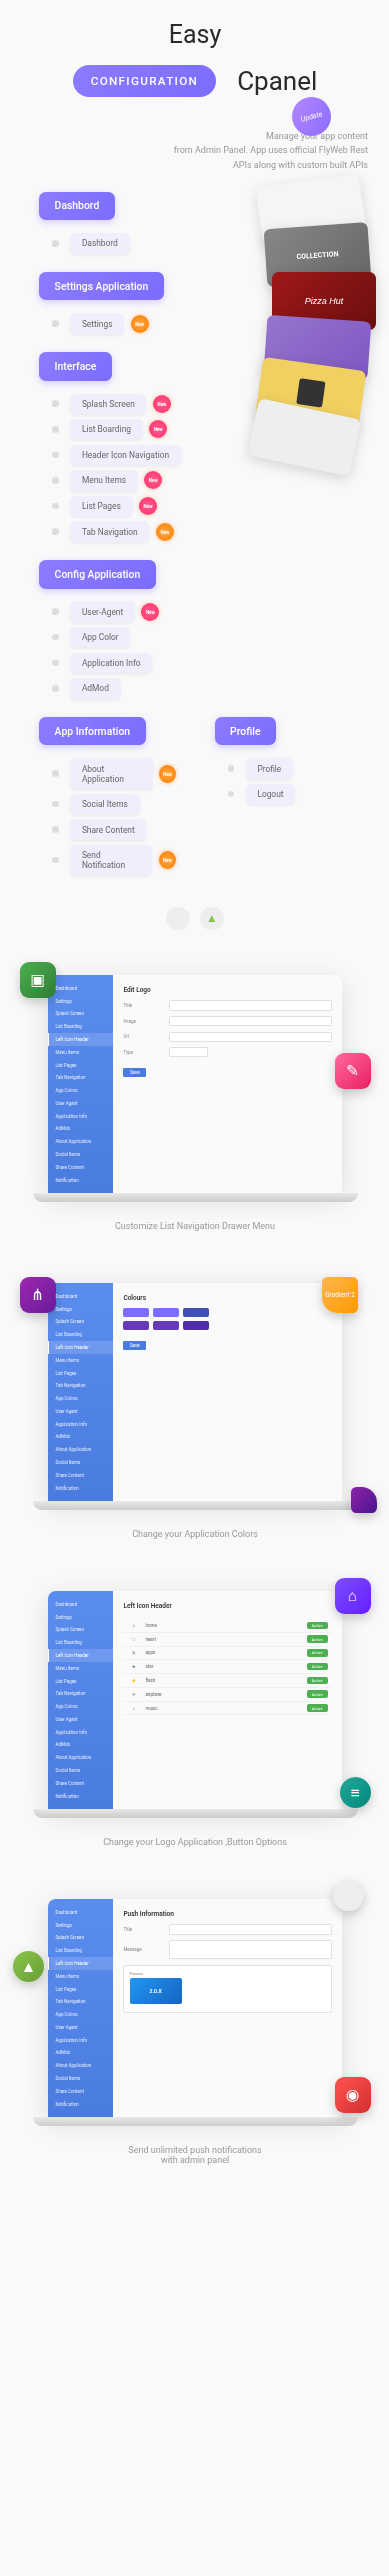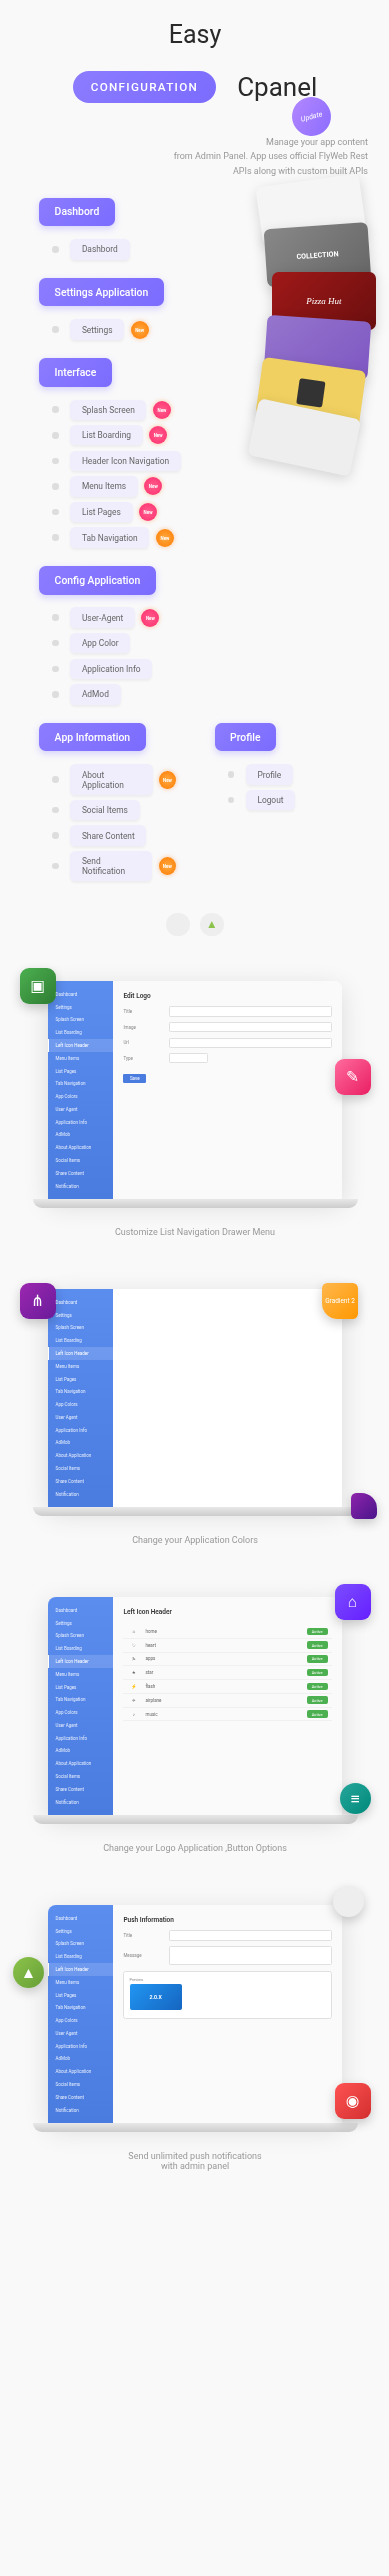--- a/index.html
+++ b/index.html
@@ -1,18 +1,18 @@
 <!DOCTYPE html>
 <html style="font-size:10.4px"><head>
 <meta charset="utf-8">
 <style>
 *{margin:0;padding:0;box-sizing:border-box}
 body{font-family:-apple-system,BlinkMacSystemFont,"Segoe UI",Roboto,sans-serif;background:#f9f9fa;width:390px;color:#333}
 .header{text-align:center;padding:19.5px 13px 6.5px}
-.easy{font-size:25px;font-weight:400;color:#2a2a2a;margin-bottom:22px}
+.easy{font-size:25px;font-weight:400;color:#2a2a2a;margin-bottom:16px}
 .config-row{display:flex;align-items:center;justify-content:center;gap:21px}
 .pill{background:linear-gradient(135deg,#8b7cff,#7c6cff);color:#fff;padding:9px 18px;border-radius:19.5px;font-size:11.7px;letter-spacing:1.3px;font-weight:500}
 .cpanel{font-size:26px;font-weight:400;color:#2a2a2a}
 .update-badge{position:absolute;right:58px;top:97px;width:39px;height:39px;background:linear-gradient(135deg,#b388ff,#8c6cff);border-radius:50%;display:flex;align-items:center;justify-content:center;color:#fff;font-size:7.1px;font-style:italic;transform:rotate(-15deg)}
 .tagline{text-align:right;color:#999;font-size:9px;line-height:1.6;padding:26px 22px 13px}
 .section{padding:6.5px 39px;position:relative}
 .section-title{display:inline-block;background:linear-gradient(135deg,#8b7cff,#7c6cff);color:#fff;padding:7.8px 15.6px;border-radius:6.5px;font-size:10.4px;font-weight:500;box-shadow:0 2.6px 7.8px rgba(124,108,255,.3);margin-bottom:7.8px}
 .items{margin-left:13px}
 .item{display:flex;align-items:center;margin:5.2px 0;position:relative}
 .dot{width:6.5px;height:6.5px;background:#ddd;border-radius:50%;margin-right:11.7px;flex-shrink:0}
@@ -20,21 +20,21 @@
 .new-badge{width:18px;height:18px;background:radial-gradient(circle,#ffa940,#ff7a00);border-radius:50%;margin-left:6.5px;position:relative;box-shadow:0 0 5.2px rgba(255,122,0,.4)}
 .new-badge::before{content:"New";position:absolute;top:50%;left:50%;transform:translate(-50%,-50%);font-size:4.5px;color:#fff;font-weight:bold}
 .new-badge.red{background:radial-gradient(circle,#ff5c8a,#ff2d6f)}
 .new-badge.red::before{content:"New"}
 .two-col{display:flex;gap:39px;padding:6.5px 39px}
 .col{flex:1}
 .phone-strip{position:absolute;right:13px;top:182px;width:130px;pointer-events:none}
 .phone-card{width:104px;height:58px;background:#fff;border-radius:6.5px;box-shadow:0 3.9px 13px rgba(0,0,0,.15);margin-bottom:-13px;overflow:hidden}
 .phone-card.p1{transform:rotate(-8deg) translateX(13px);background:#f5f5f5}
 .phone-card.p2{transform:rotate(-4deg) translateX(19.5px);background:linear-gradient(135deg,#888,#666);display:flex;align-items:center;justify-content:center;color:#fff;font-size:7.1px;font-weight:bold}
-.phone-card.p3{transform:rotate(0deg) translateX(26px);background:linear-gradient(135deg,#a01818,#6b0f0f);display:flex;align-items:center;justify-content:center;color:#fff;font-size:9px;font-style:italic;font-family:Liberation Serif, serif}
+.phone-card.p3{transform:rotate(0deg) translateX(26px);background:linear-gradient(135deg,#a01818,#6b0f0f);display:flex;align-items:center;justify-content:center;color:#fff;font-size:9px;font-style:italic;font-family:Liberation Sans, sans-serif}
 .phone-card.p4{transform:rotate(4deg) translateX(19.5px);background:linear-gradient(135deg,#9575cd,#7e57c2)}
 .phone-card.p5{transform:rotate(8deg) translateX(13px);background:#f0d060;display:flex;align-items:center;justify-content:center}
 .phone-card.p6{transform:rotate(12deg) translateX(6.5px);background:#eee}
 .os-icons{text-align:center;padding:19.5px 0;display:flex;justify-content:center;gap:10.4px}
 .os-icon{width:23.4px;height:23.4px;background:#eee;border-radius:50%;display:flex;align-items:center;justify-content:center;font-size:11.7px;color:#aaa}
 .laptop-section{padding:26px 26px 13px;position:relative}
 .laptop{background:#fff;border-radius:7.8px 7.8px 0 0;box-shadow:0 6.5px 26px rgba(0,0,0,.12);overflow:hidden;margin:0 22px}
 .laptop-screen{display:flex;min-height:143px}
 .laptop-sidebar{width:65px;background:linear-gradient(180deg,#5b8def,#4a7ce0);padding:6.5px 0}
 .sb-item{color:#fff;font-size:4.5px;padding:3.9px 6.5px;opacity:.85;border-left:1.3px solid transparent}
@@ -281,20 +281,36 @@
           <div class="sb-item">Tab Navigation</div>
           <div class="sb-item">App Colors</div>
           <div class="sb-item">User Agent</div>
           <div class="sb-item">Application Info</div>
           <div class="sb-item">AdMob</div>
           <div class="sb-item">About Application</div>
           <div class="sb-item">Social Items</div>
           <div class="sb-item">Share Content</div>
           <div class="sb-item">Notification</div>
         </div>
+      <div class="laptop-content">
+        <div class="panel-title">Colours</div>
+        <div id="color-rows">
+            <div class="color-row">
+              <div class="color-chip" style="background: rgb(124, 108, 255);"></div>
+              <div class="color-chip" style="background: rgb(124, 108, 255);"></div>
+              <div class="color-chip" style="background: rgb(63, 81, 181);"></div>
+            </div>
+            <div class="color-row">
+              <div class="color-chip" style="background: rgb(103, 58, 183);"></div>
+              <div class="color-chip" style="background: rgb(103, 58, 183);"></div>
+              <div class="color-chip" style="background: rgb(81, 45, 168);"></div>
+            </div>
+          </div>
+        <div style="margin-top:6.5px"><span style="background:#4a7ce0;color:#fff;font-size:4.5px;padding:1.9px 6.5px;border-radius:1.3px">Save</span></div>
+      </div>
     </div>
   </div>
   <div class="laptop-base"></div>
   <div class="laptop-caption">Change your Application Colors</div>
 </div>
 
 <div class="laptop-section">
   <div class="float-icon fi-purple2">⌂</div>
   <div class="float-icon fi-teal">≡</div>
   <div class="laptop">

